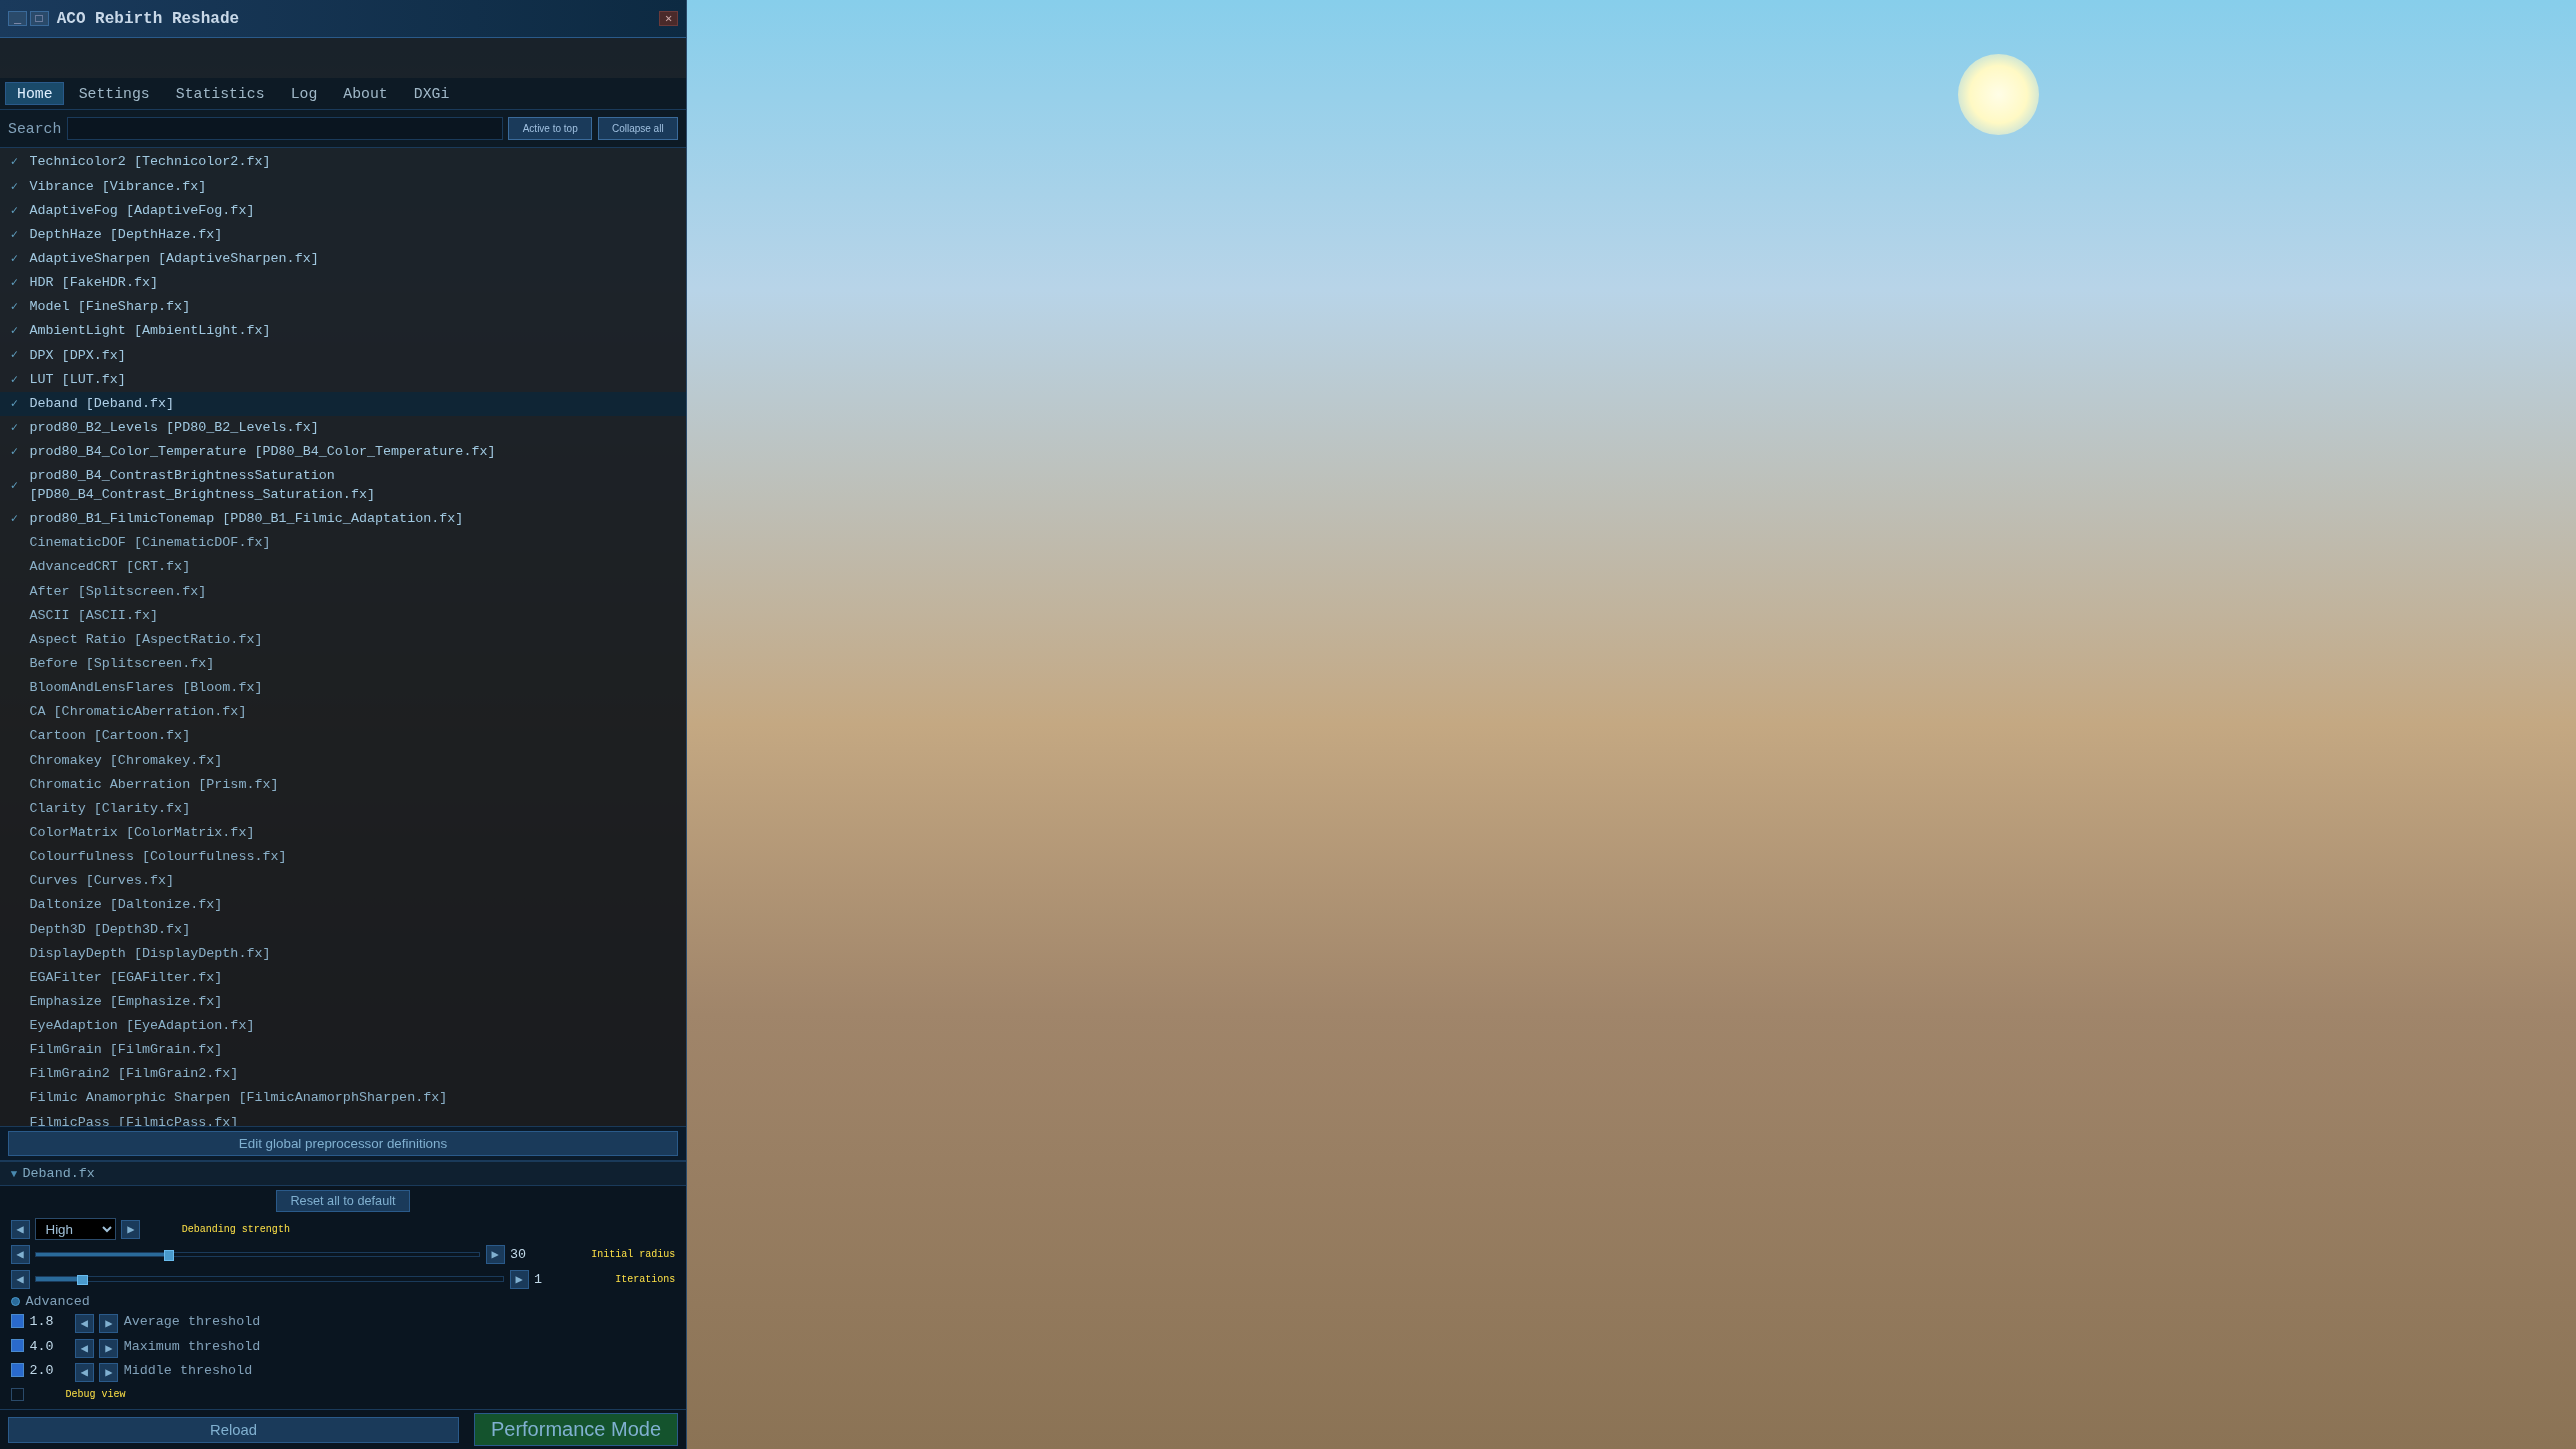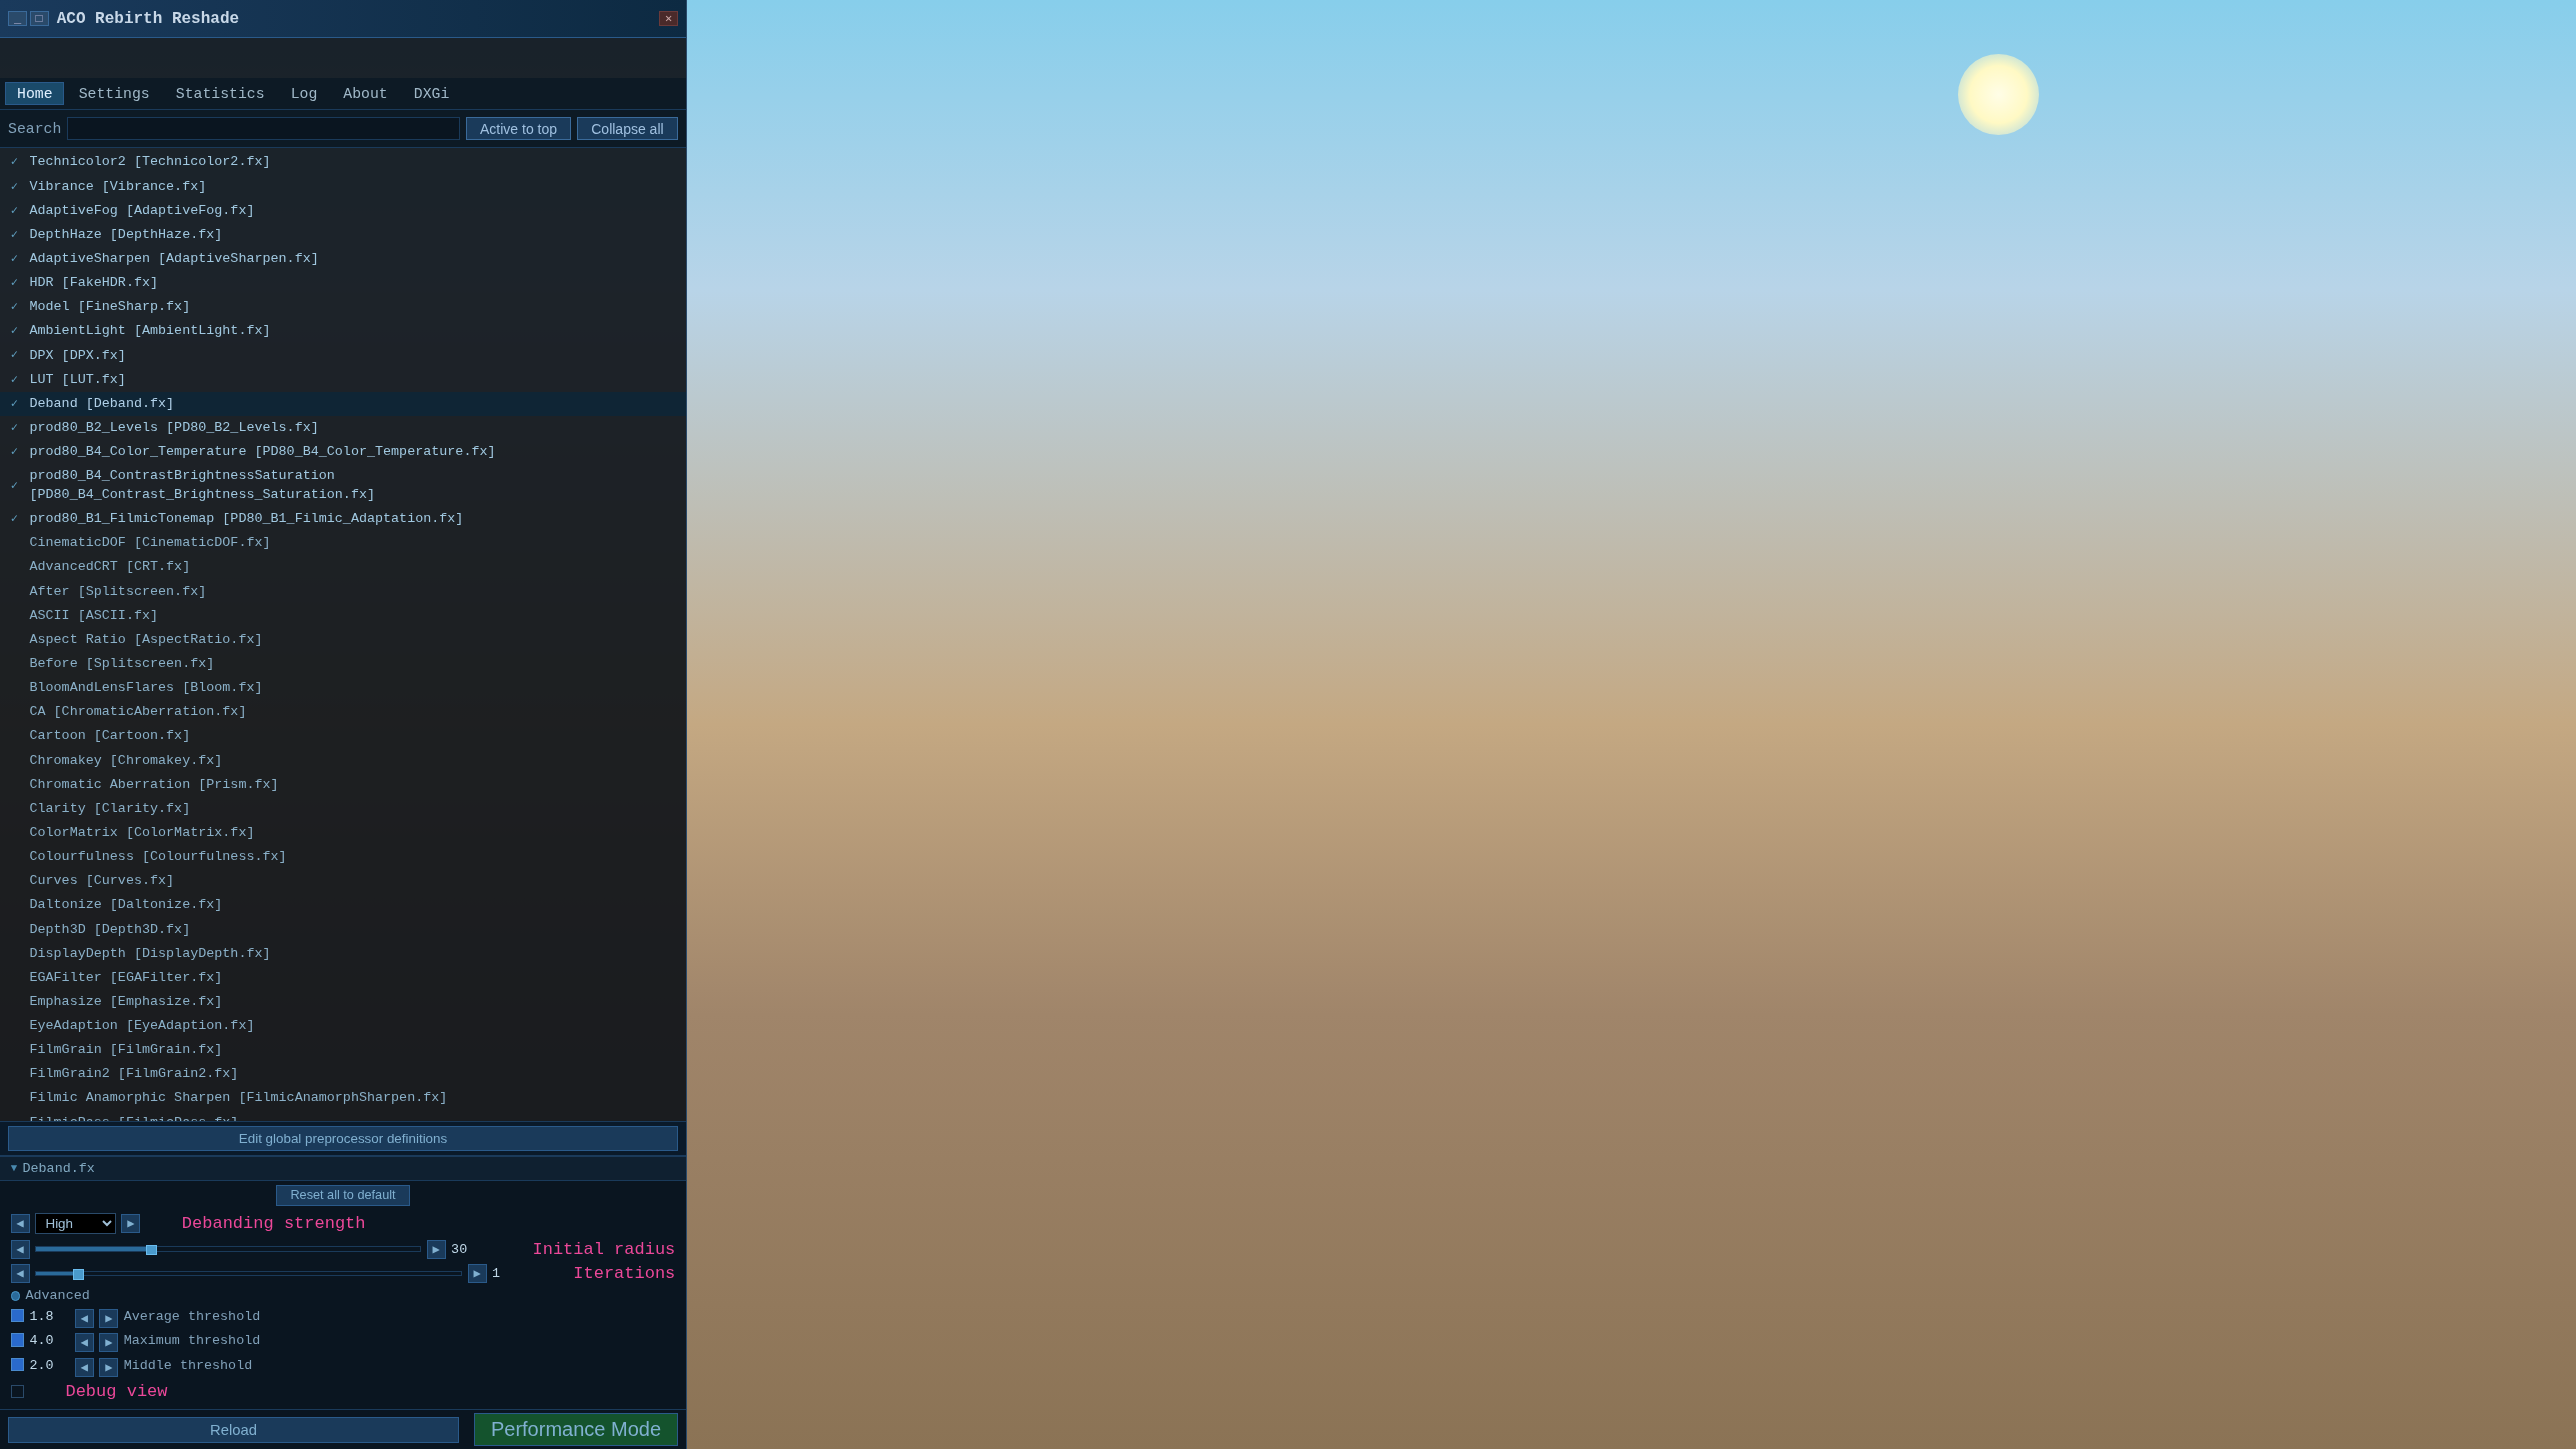--- a/index.html
+++ b/index.html
@@ -156,21 +156,21 @@
       color: #c0d8e8;
       font-size: 13.4px;
       padding: 0 5.4px;
     }
 
     .action-btn {
       background: #1a3a5a;
       border: 0.7px solid #3a6a9a;
       color: #a0c0e0;
       padding: 2.7px 13.4px;
-      font-size: 14px;
+      font-size: 10px;
       cursor: pointer;
       height: 23px;
     }
 
     
     #effects-list {
       flex: 1;
       overflow-y: auto;
       padding: 2.7px 0;
       min-height: 0;
@@ -273,22 +273,22 @@
 
     .setting-row {
       display: flex;
       align-items: center;
       padding: 2.7px 10.7px;
       gap: 5.4px;
       min-height: 24px;
     }
 
     .setting-label {
-      color: #ec4899;
-      font-size: 17px;
+      color: #fde047;
+      font-size: 10px;
       flex-shrink: 0;
       padding-left: 36px;
     }
 
     .setting-dropdown {
       background: #000000;
       border: 0.7px solid #2a4a6a;
       color: #a0c0d8;
       font-size: 13.4px;
       padding: 1.3px 5.4px;

